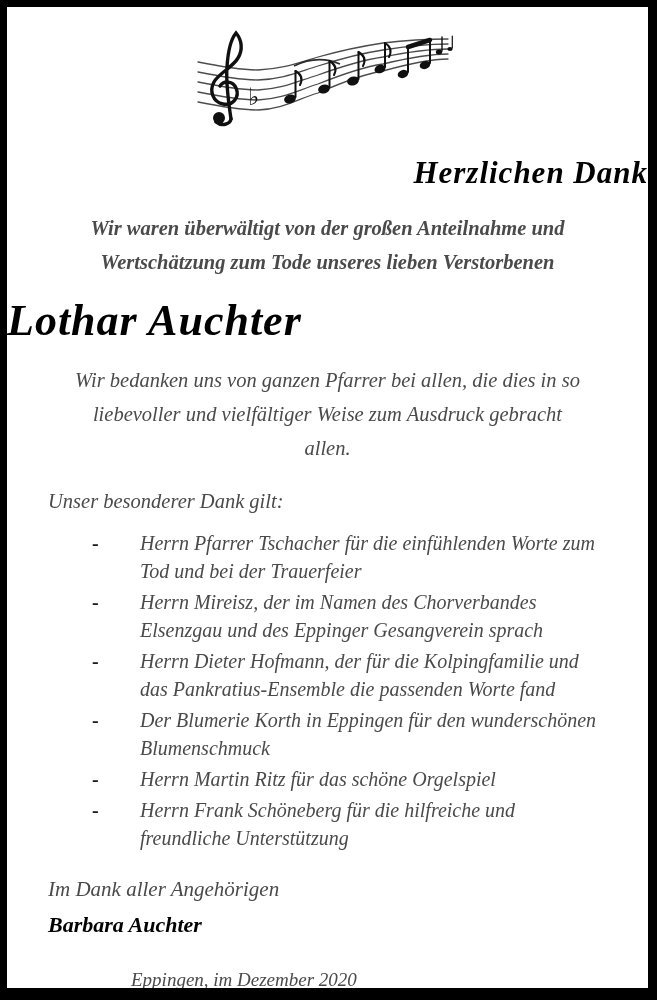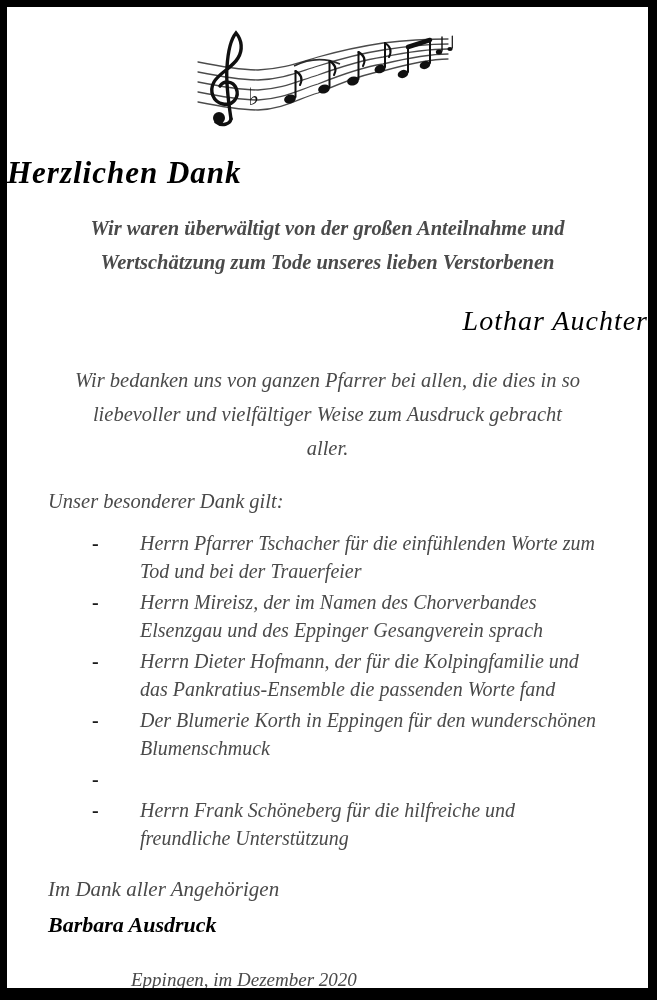--- a/index.html
+++ b/index.html
@@ -17,28 +17,28 @@
   }
   .music{display:block;margin:20px auto 0;}
   .staff-line{fill:none;stroke:#2b2b2b;stroke-width:1.3;stroke-linecap:round;opacity:.85;}
   .clef-stroke{fill:none;stroke:#101010;stroke-width:3.4;stroke-linecap:round;}
   .note-fill{fill:#101010;}
   .note-stem{stroke:#101010;stroke-width:2;stroke-linecap:round;}
   .note-flag{fill:none;stroke:#101010;stroke-width:2;stroke-linecap:round;}
   .slur{fill:none;stroke:#2b2b2b;stroke-width:1.6;}
   .beam{stroke:#101010;stroke-width:4.5;stroke-linecap:round;}
   .heading{
-    margin:28px 0 0;text-align:left;
+    margin:28px 0 0;text-align:right;
     font-size:31px;line-height:36px;font-weight:700;color:#000;
     letter-spacing:1px;
   }
   .intro{margin:20px auto 0;text-align:center;font-size:20.5px;line-height:34px;max-width:560px;font-weight:bold;}
   .deceased-name{
-    margin:18px 0 0;text-align:right;
-    font-size:28px;line-height:48px;font-weight:400;color:#000;
+    margin:18px 0 0;text-align:left;
+    font-size:44px;line-height:48px;font-weight:700;color:#000;
     letter-spacing:1px;
   }
   .thanks{margin:18px auto 0;text-align:center;font-size:20.5px;line-height:34px;max-width:560px;}
   .dank-gilt{margin:22px 0 0 41px;font-size:20.5px;line-height:28px;}
   .thanks-list{margin:14px 0 0 85px;padding:0;list-style:none;font-size:20px;line-height:28px;}
   .thanks-list li{display:flex;margin-bottom:3px;}
   .dash{flex:0 0 48px;width:48px;font-weight:700;color:#1a1a1a;font-style:normal;}
   .item-text{max-width:458px;}
   .closing{margin:22px 0 0 41px;font-size:21px;line-height:30px;}
   .signature{margin:5px 0 0 41px;font-size:22px;line-height:32px;font-weight:700;color:#000;}
@@ -106,21 +106,21 @@
   <p class="intro">
     <span>Wir waren überwältigt von der großen Anteilnahme und</span><br>
     <span>Wertschätzung zum Tode unseres lieben Verstorbenen</span>
   </p>
 
   <h2 class="deceased-name">Lothar Auchter</h2>
 
   <p class="thanks">
     <span>Wir bedanken uns von ganzen Pfarrer bei allen, die dies in so</span><br>
     <span>liebevoller und vielfältiger Weise zum Ausdruck gebracht</span><br>
-    <span>aller.</span>
+    <span>allen.</span>
   </p>
 
   <p class="dank-gilt">Unser besonderer Dank gilt:</p>
 
   <ul class="thanks-list">
     <li>
       <span class="dash">-</span>
       <span class="item-text">Herrn Pfarrer Tschacher für die einfühlenden Worte zum Tod und bei der Trauerfeier</span>
     </li>
     <li>
@@ -130,24 +130,25 @@
     <li>
       <span class="dash">-</span>
       <span class="item-text">Herrn Dieter Hofmann, der für die Kolpingfamilie und das Pankratius-Ensemble die passenden Worte fand</span>
     </li>
     <li>
       <span class="dash">-</span>
       <span class="item-text">Der Blumerie Korth in Eppingen für den wunderschönen Blumenschmuck</span>
     </li>
     <li>
       <span class="dash">-</span>
+      <span class="item-text">Herrn Martin Ritz für das schöne Orgelspiel</span>
     </li>
     <li>
       <span class="dash">-</span>
       <span class="item-text">Herrn Frank Schöneberg für die hilfreiche und freundliche Unterstützung</span>
     </li>
   </ul>
 
   <p class="closing">Im Dank aller Angehörigen</p>
-  <p class="signature">Barbara Ausdruck</p>
+  <p class="signature">Barbara Auchter</p>
   <p class="place-date">Eppingen, im Dezember 2020</p>
 
 </div>
 
 </body></html>

